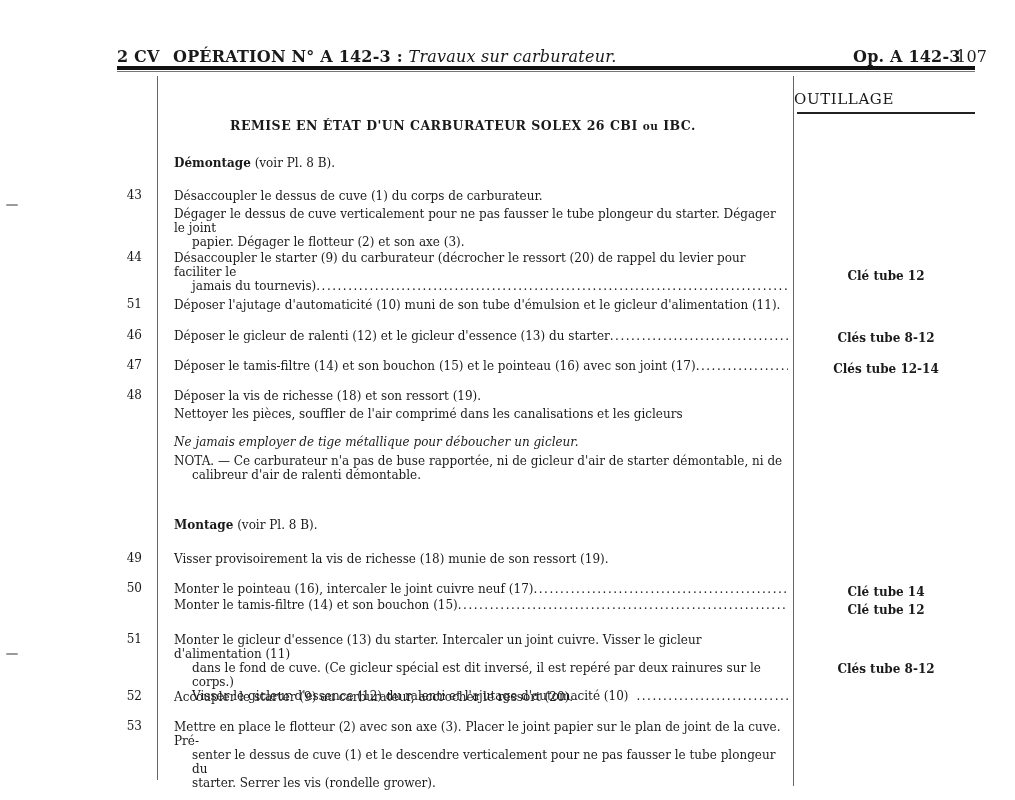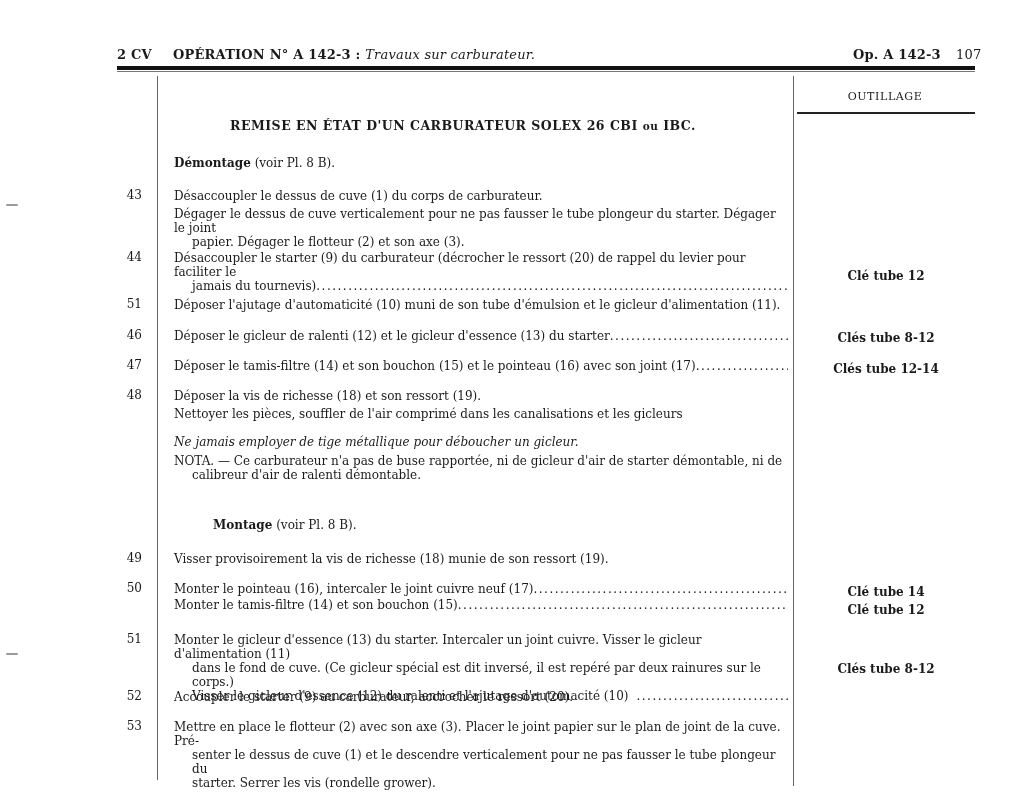--- a/index.html
+++ b/index.html
@@ -1,29 +1,29 @@
 <!DOCTYPE html>
 <html><head>
 <meta charset="utf-8">
 <style>
   html, body { margin: 0; padding: 0; background: #ffffff; }
   body { width: 1015px; height: 800px; position: relative; overflow: hidden;
          font-family: "DejaVu Serif", "Liberation Serif", serif; color: #1a1a1a; }
   .abs { position: absolute; }
-  .hdr { top: 47px; font-size: 13px; font-weight: bold; letter-spacing: 0.2px; }
+  .hdr { top: 47px; font-size: 16px; font-weight: bold; letter-spacing: 0.2px; }
   .hdr-left { left: 117px; }
   .hdr-op { left: 173px; }
   .hdr-op .ital { font-style: italic; font-weight: normal; }
   .hdr-right { left: 853px; }
   .hdr-page { left: 956px; font-weight: normal; }
   .rule-thick { left: 117px; top: 66px; width: 858px; height: 4px; background: #111; }
   .rule-thin { left: 117px; top: 71px; width: 858px; height: 1px; background: #777; }
   .vline-left { left: 157px; top: 76px; width: 1px; height: 704px; background: #666; }
   .vline-right { left: 793px; top: 76px; width: 1px; height: 710px; background: #666; }
-  .outil-title { left: 794px; width: 182px; top: 90px; text-align: center; font-size: 11px; letter-spacing: 0.6px; }
+  .outil-title { left: 794px; width: 182px; top: 90px; font-size: 15px; letter-spacing: 0.6px; }
   .outil-rule { left: 797px; top: 112px; width: 178px; height: 1.5px; background: #222; }
   .main-title { left: 230px; top: 118px; font-size: 12.5px; font-weight: bold; letter-spacing: 0.5px; }
   .main-title .sm { font-size: 10.5px; }
   .section { left: 174px; font-size: 12px; }
   .section b { font-weight: bold; }
   .num { left: 112px; width: 30px; text-align: right; font-size: 12px; }
   .txt { left: 174px; width: 614px; font-size: 12px; line-height: 14px; }
   .txt .cont { padding-left: 18px; display: block; }
   .lead { display: flex; }
   .lead .t { white-space: nowrap; }
@@ -109,21 +109,21 @@
 
 <div class="abs num" style="top:388px;">48</div>
 <div class="abs txt" style="top:389px;">
   <div>Déposer la vis de richesse (18) et son ressort (19).</div>
   <div style="margin-top:4px;">Nettoyer les pièces, souffler de l'air comprimé dans les canalisations et les gicleurs</div>
   <div class="ital-line" style="margin-top:14px;">Ne jamais employer de tige métallique pour déboucher un gicleur.</div>
   <div style="margin-top:5px;">NOTA. — Ce carburateur n'a pas de buse rapportée, ni de gicleur d'air de starter démontable, ni de</div>
   <span class="cont">calibreur d'air de ralenti démontable.</span>
 </div>
 
-<div class="abs section" style="top:518px;margin-left:39px;">
+<div class="abs section" style="top:518px;">
   <b>Montage</b>
   <span>(voir Pl. 8 B).</span>
 </div>
 
 <div class="abs num" style="top:551px;">49</div>
 <div class="abs txt" style="top:552px;">
   <div>Visser provisoirement la vis de richesse (18) munie de son ressort (19).</div>
 </div>
 
 <div class="abs num" style="top:581px;">50</div>

